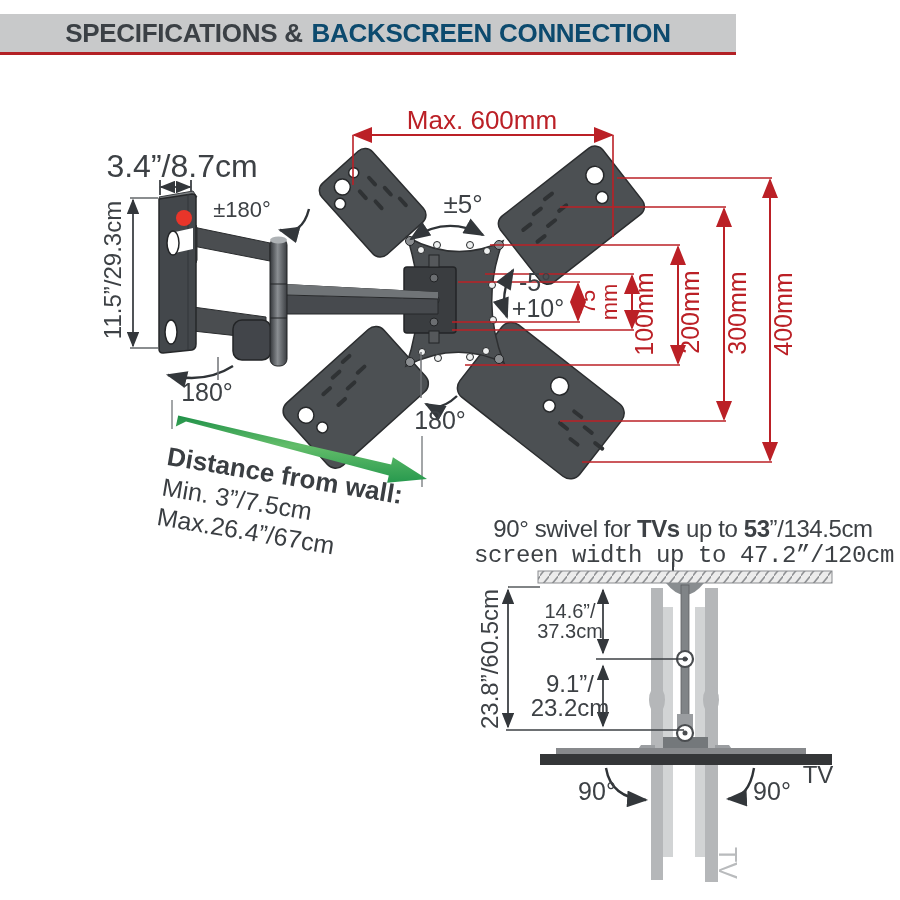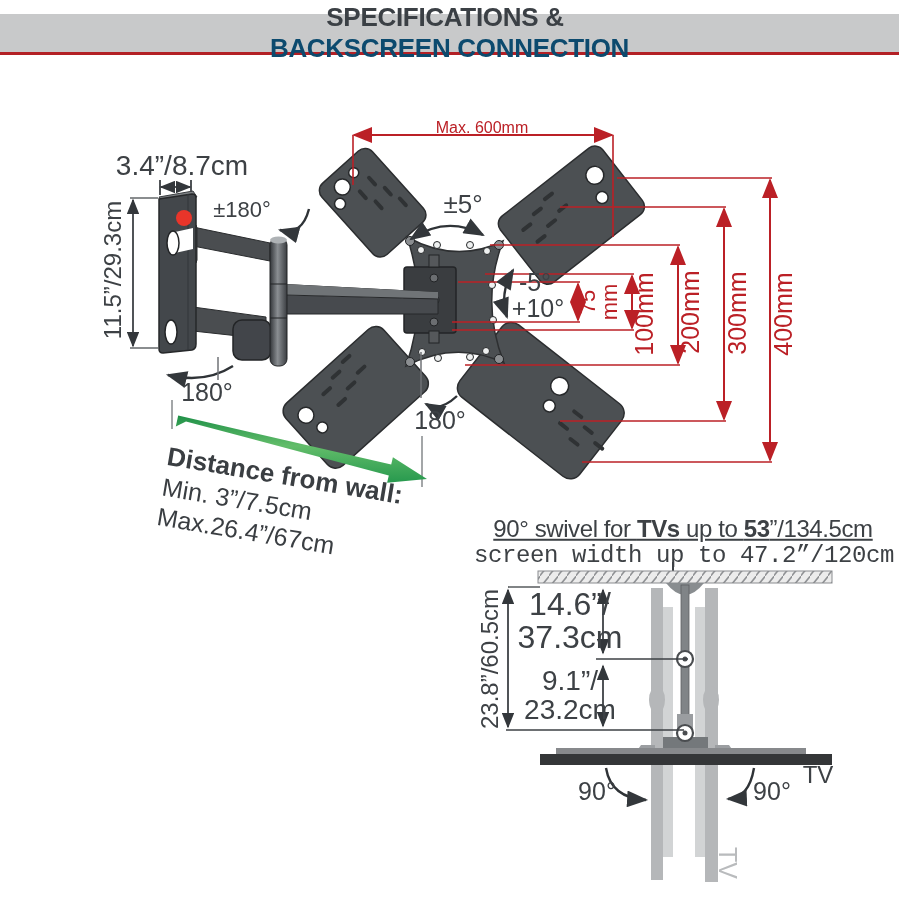--- a/index.html
+++ b/index.html
@@ -1,20 +1,20 @@
 <!DOCTYPE html>
 <html><head>
 <meta charset="utf-8">
 <style>
   html,body{margin:0;padding:0;background:#fff;width:900px;height:900px;overflow:hidden;
     font-family:"Liberation Sans",sans-serif;}
   #stage{position:relative;width:900px;height:900px;background:#fff;}
-  .band{position:absolute;left:0;top:14px;width:899px;height:38px;background:#c8c9ca;
+  .band{position:absolute;left:0;top:14px;width:736px;height:38px;background:#c8c9ca;
     border-bottom:3px solid #b32025;display:flex;align-items:center;justify-content:center;
-    font-weight:bold;font-size:26px;letter-spacing:-0.3px;white-space:nowrap;flex-direction:column;}
+    font-weight:bold;font-size:26px;letter-spacing:-0.3px;white-space:nowrap;}
   .band .dk{color:#3b4045;margin-right:9px;}
   .band .rd{color:#0c4a6e;}
   svg{position:absolute;left:0;top:0;}
   .lbl{position:absolute;color:#3d4145;font-size:25px;white-space:nowrap;
     transform:translate(-50%,-50%);line-height:1.02;text-align:center;}
   .rot{transform:translate(-50%,-50%) rotate(-90deg);}
   .rot90{transform:translate(-50%,-50%) rotate(90deg);}
   .red{color:#bb2026;}
   .sm{font-size:22px;}
   .dist{position:absolute;left:170px;top:441px;transform:rotate(9.5deg);
@@ -260,55 +260,55 @@
         <line x1="603" y1="666" x2="603" y2="726" marker-start="url(#ab)" marker-end="url(#ab)"></line>
       </g>
 
       <g stroke="#2f3337" stroke-width="2.4" fill="none">
         <path d="M606,768 Q611,798 646,800" marker-end="url(#ab)"></path>
         <path d="M754,768 Q749,798 728,799" marker-end="url(#ab)"></path>
       </g>
     </g>
   </svg>
 
-  <div class="lbl" style="left:182px;top:166px;font-size:28px;">3.4”/8.7cm</div>
+  <div class="lbl" style="left:182px;top:166px;font-size:32px;">3.4”/8.7cm</div>
   <div class="lbl rot" style="left:113px;top:270px;font-size:24px;">11.5”/29.3cm</div>
   <div class="lbl" style="left:242px;top:210px;font-size:22px;">±180°</div>
-  <div class="lbl red" style="left:482px;top:128px;font-size:16px;">Max. 600mm</div>
+  <div class="lbl red" style="left:482px;top:120px;font-size:26px;">Max. 600mm</div>
   <div class="lbl" style="left:463px;top:204px;font-size:26px;">±5°</div>
   <div class="lbl" style="left:535px;top:283px;">-5°</div>
   <div class="lbl" style="left:538px;top:309px;">+10°</div>
   <div class="lbl rot red sm" style="left:599px;top:302px;">
     <div>75</div>
     <div>mm</div>
   </div>
   <div class="lbl rot red" style="left:645px;top:314px;">100mm</div>
   <div class="lbl rot red" style="left:691px;top:312px;">200mm</div>
   <div class="lbl rot red" style="left:738px;top:313px;">300mm</div>
   <div class="lbl rot red" style="left:784px;top:314px;">400mm</div>
   <div class="lbl" style="left:207px;top:393px;">180°</div>
   <div class="lbl" style="left:440px;top:421px;">180°</div>
 
   <div class="dist">
     <div class="t">Distance from wall:</div>
     <div class="v">Min. 3”/7.5cm</div>
     <div class="v">Max.26.4”/67cm</div>
   </div>
 
-  <div class="lbl hd" style="left:683px;top:529px;text-decoration:underline;">
+  <div class="lbl hd" style="left:683px;top:529px;">
     <span>90° swivel for </span><b>TVs</b><span> up to </span><b>53</b><span>”/134.5cm</span>
   </div>
   <div class="lbl hd" style="left:684px;top:556px;font-family:Liberation Mono, monospace;">screen width up to 47.2”/120cm</div>
 
   <div class="lbl rot" style="left:490px;top:659px;font-size:24px;">23.8”/60.5cm</div>
-  <div class="lbl" style="left:570px;top:621px;font-size:32px;">
+  <div class="lbl" style="left:570px;top:621px;font-size:20px;">
     <div>14.6”/</div>
     <div>37.3cm</div>
   </div>
-  <div class="lbl" style="left:570px;top:696px;font-size:28px;">
+  <div class="lbl" style="left:570px;top:696px;font-size:24px;">
     <div>9.1”/</div>
     <div>23.2cm</div>
   </div>
   <div class="lbl" style="left:597px;top:792px;">90°</div>
   <div class="lbl" style="left:772px;top:792px;">90°</div>
   <div class="lbl" style="left:818px;top:775px;font-size:24px;">TV</div>
   <div class="lbl rot90 gray" style="left:727px;top:863px;">TV</div>
 
 </div>
 

